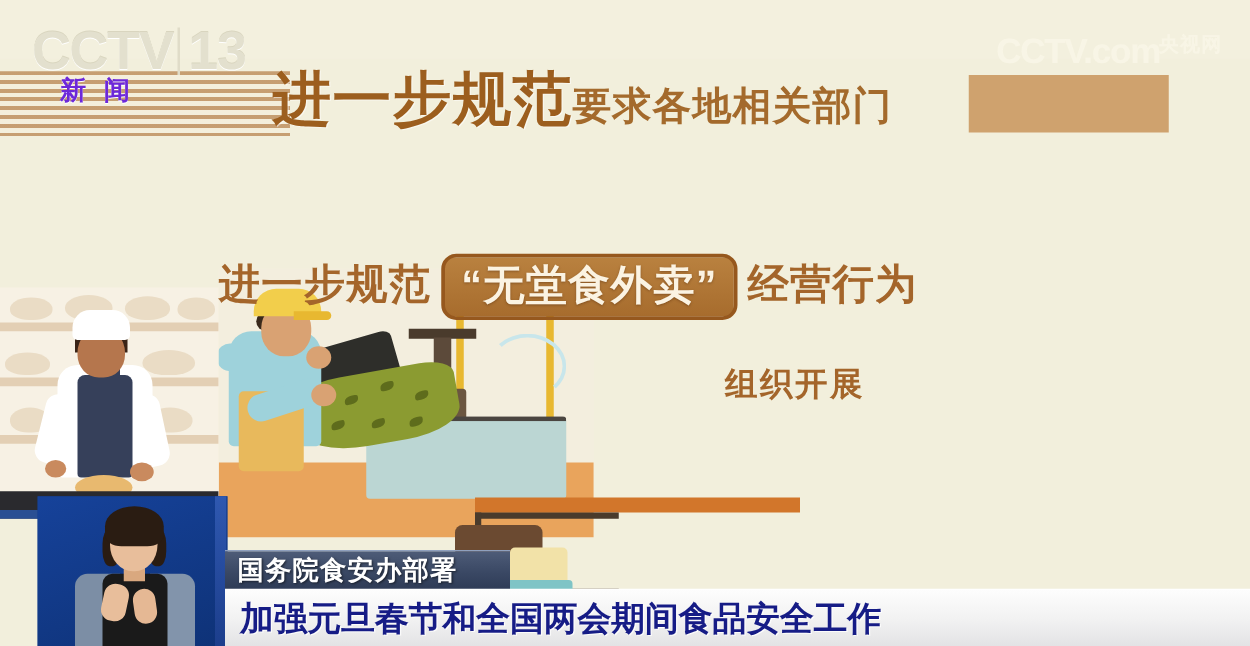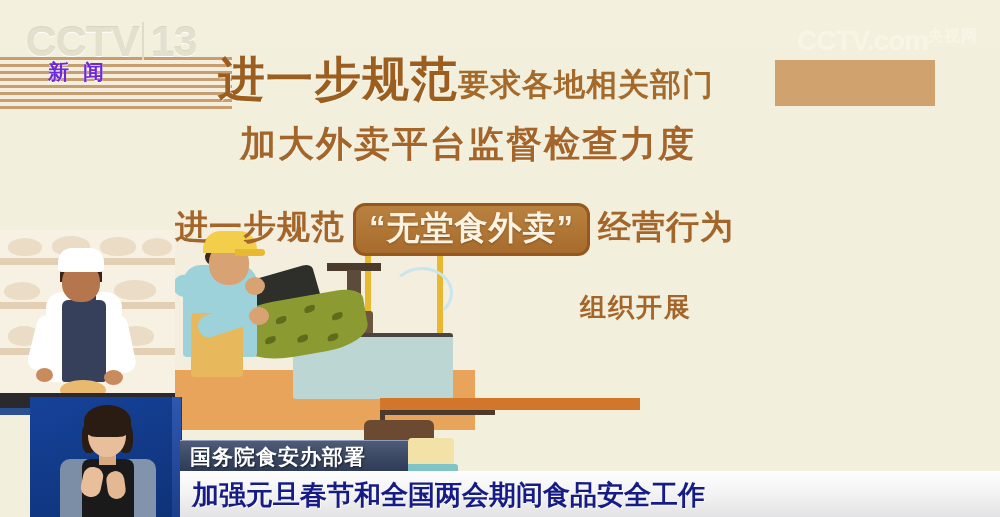--- a/index.html
+++ b/index.html
@@ -239,21 +239,20 @@
       <div class="ri-pot"></div>
       <div class="ri-box"></div>
       <div class="ri-base"></div>
     </div>
   </div>
 
   <div class="hl l1">
     <span class="big">进一步规范</span><span class="small">要求各地相关部门</span>
   </div>
 
-  <div class="hl l2">加大外卖平台监督检查力度</div>
 
   <div class="hl l3">
     <span class="plain">进一步规范</span><span class="pill-brown">“无堂食外卖”</span><span class="plain">经营行为</span>
   </div>
 
   <div class="hl l4">组织开展</div>
 
 
   <div class="sl">
     <div class="sl-bg"></div>

